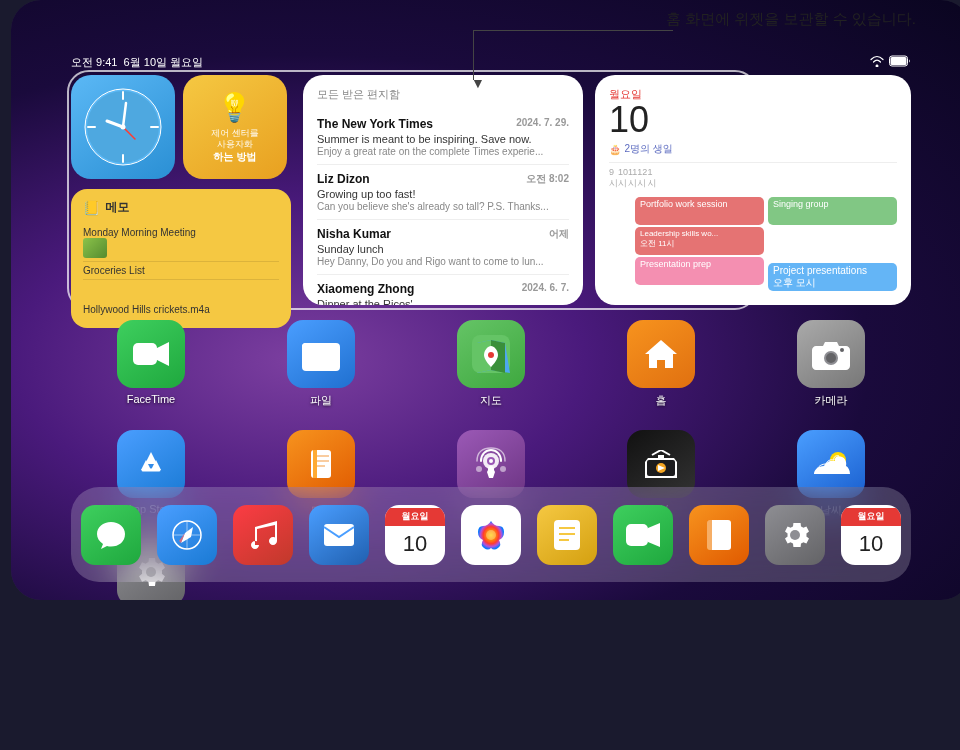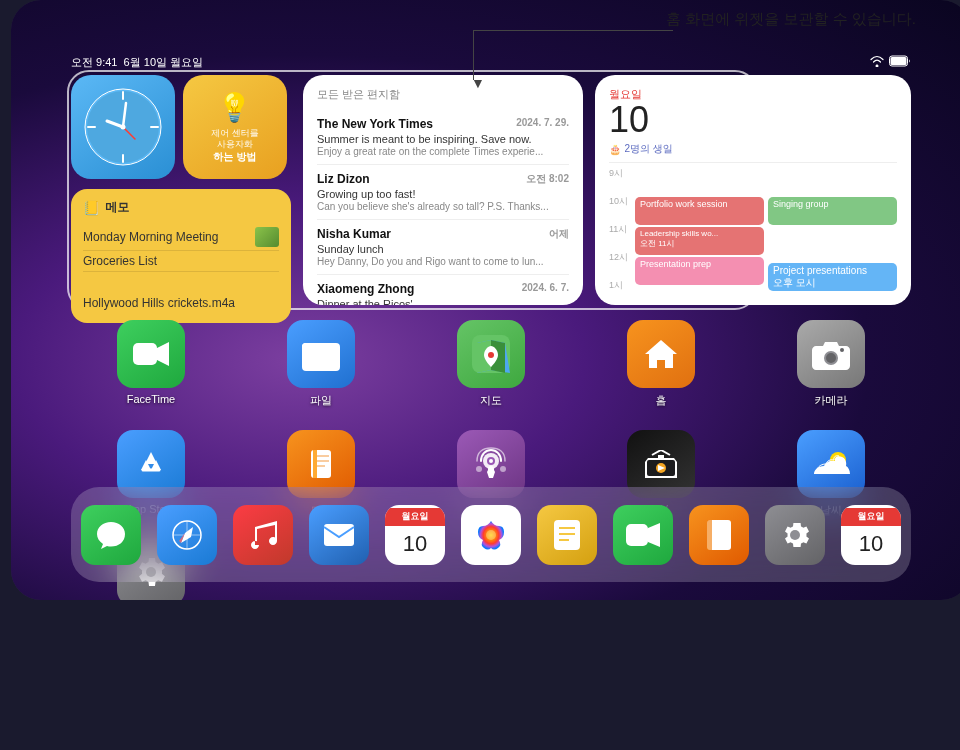--- a/index.html
+++ b/index.html
@@ -141,27 +141,27 @@
     }
     .notes-icon {
       font-size: 14px;
     }
     .notes-label {
       font-size: 12px;
       font-weight: 600;
       color: #333;
     }
     .notes-item {
-      font-size: 12px;
+      font-size: 10px;
       color: #333;
       padding: 3px 0;
       border-bottom: 1px solid rgba(0,0,0,0.1);
       display: flex;
       justify-content: space-between;
-      align-items: center;
+      flex-direction: column;
     }
     .notes-item:last-child { border-bottom: none; margin-top: 21px; }
     .notes-thumb {
       width: 24px;
       height: 20px;
       background: #ccc;
       border-radius: 3px;
       flex-shrink: 0;
     }
 
@@ -243,21 +243,21 @@
       gap: 3px;
       margin-bottom: 6px;
     }
     .cal-timeline {
       display: flex;
       gap: 6px;
       margin-top: 4px;
     }
     .cal-times {
       display: flex;
-      flex-direction: column;
+      flex-direction: row;
       gap: 0;
       font-size: 9px;
       color: #aaa;
       width: 20px;
       flex-shrink: 0;
     }
     .cal-time-slot {
       height: 28px;
       display: flex;
       align-items: flex-start;

